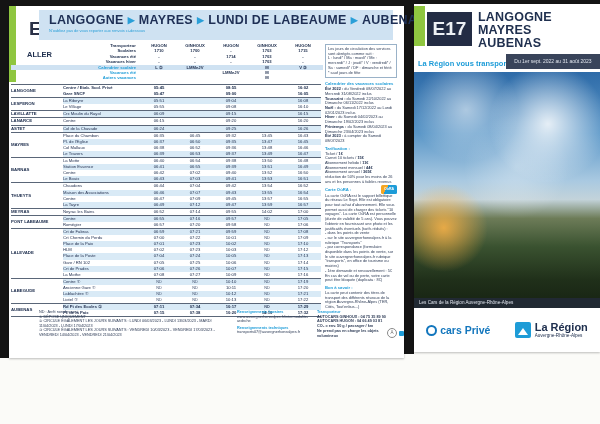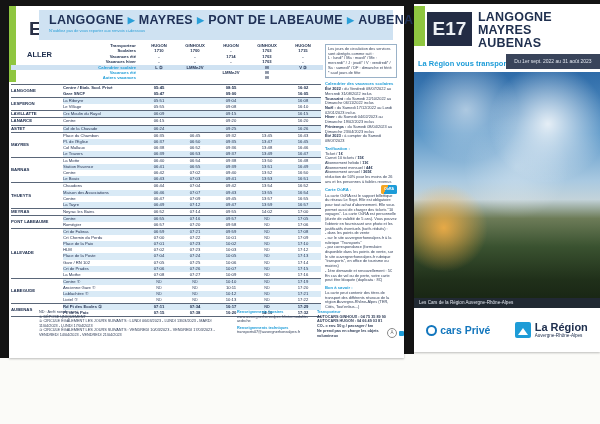--- a/index.html
+++ b/index.html
@@ -87,21 +87,21 @@
 <div class="dark" id="bar-top"></div>
 <div class="dark" id="bar-left"></div>
 <div class="dark" id="bar-gap"></div>
 
 <div class="page-left">
   <div class="green-strip"></div>
   <div class="e17-left">E17</div>
   <div class="aller">ALLER</div>
 
   <div class="title-band">
-    <div class="route-title"><span>LANGOGNE</span><span class="sep">▶</span><span>MAYRES</span><span class="sep">▶</span><span>PONT DE LABEAUME</span><span class="sep">▶</span><span>AUBENAS</span></div>
+    <div class="route-title"><span>LANGOGNE</span><span class="sep">▶</span><span>MAYRES</span><span class="sep">▶</span><span>LUNDI DE LABEAUME</span><span class="sep">▶</span><span>AUBENAS</span></div>
     <div class="route-sub">N'oubliez pas de vous reporter aux renvois ci-dessous</div>
   </div>
 
   <div class="sched-header">
       <div class="sh-row">
         <div class="sh-label">Transporteur</div>
         <div class="sh-val">HUGON</div>
         <div class="sh-val">GINHOUX</div>
         <div class="sh-val">HUGON</div>
         <div class="sh-val">GINHOUX</div>

